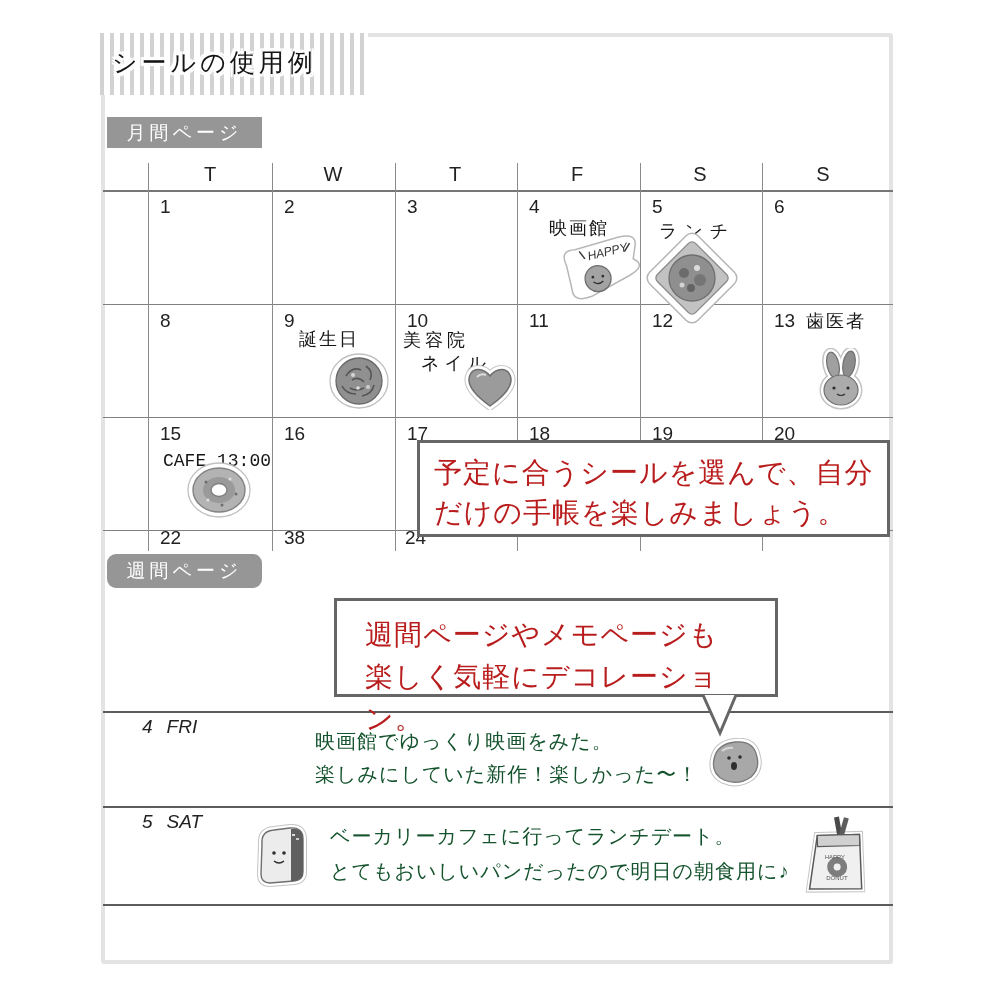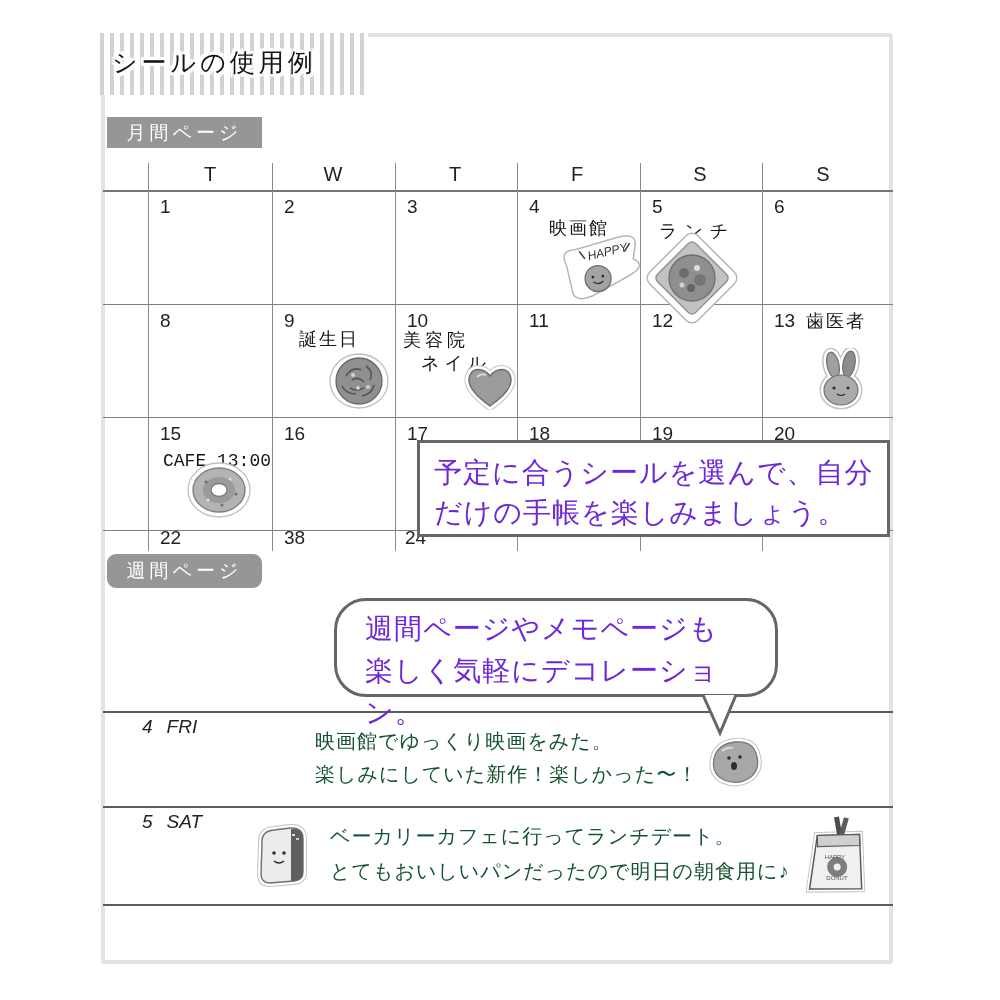--- a/index.html
+++ b/index.html
@@ -23,23 +23,23 @@
   
   .hline{background:#767676;height:2px;z-index:1;}
   .hline.thin{height:1px;background:#808080;}
   .vline{background:#8a8a8a;width:1px;z-index:1;}
   .wday{z-index:1;font-size:20px;color:#222;transform:translateX(-50%);}
   .dnum{z-index:1;font-size:19px;color:#222;}
   .annot{z-index:2;font-size:18px;color:#161616;letter-spacing:2px;}
   .mono{font-family:"Liberation Mono",monospace;letter-spacing:0;margin-top:8px;}
   
   .bubble{background:#fff;border:3px solid #666;z-index:5;box-sizing:border-box;
-          font-size:28px;color:#6d28d9;letter-spacing:1px;}
+          font-size:28px;color:#b91c1c;letter-spacing:1px;}
   .bubble1{left:417px;top:440px;width:473px;height:97px;padding:10px 0 0 14px;line-height:40px;}
-  .bubble2{left:334px;top:598px;width:444px;height:99px;padding:7px 0 0 28px;line-height:42px;border-radius:32px;}
+  .bubble2{left:334px;top:598px;width:444px;height:99px;padding:13px 0 0 28px;line-height:42px;}
   .tail{left:700px;top:694px;z-index:6;}
   
   .wk-line{background:#5c5c5c;height:2px;z-index:1;}
   .wk-day{z-index:2;font-size:19px;color:#222;font-style:italic;}
   .wk-wd{margin-left:14px;}
   .hand{z-index:2;font-size:20px;color:#14532d;letter-spacing:1px;}
   .sticker{z-index:2;}
 </style>
 </head>
 <body>

